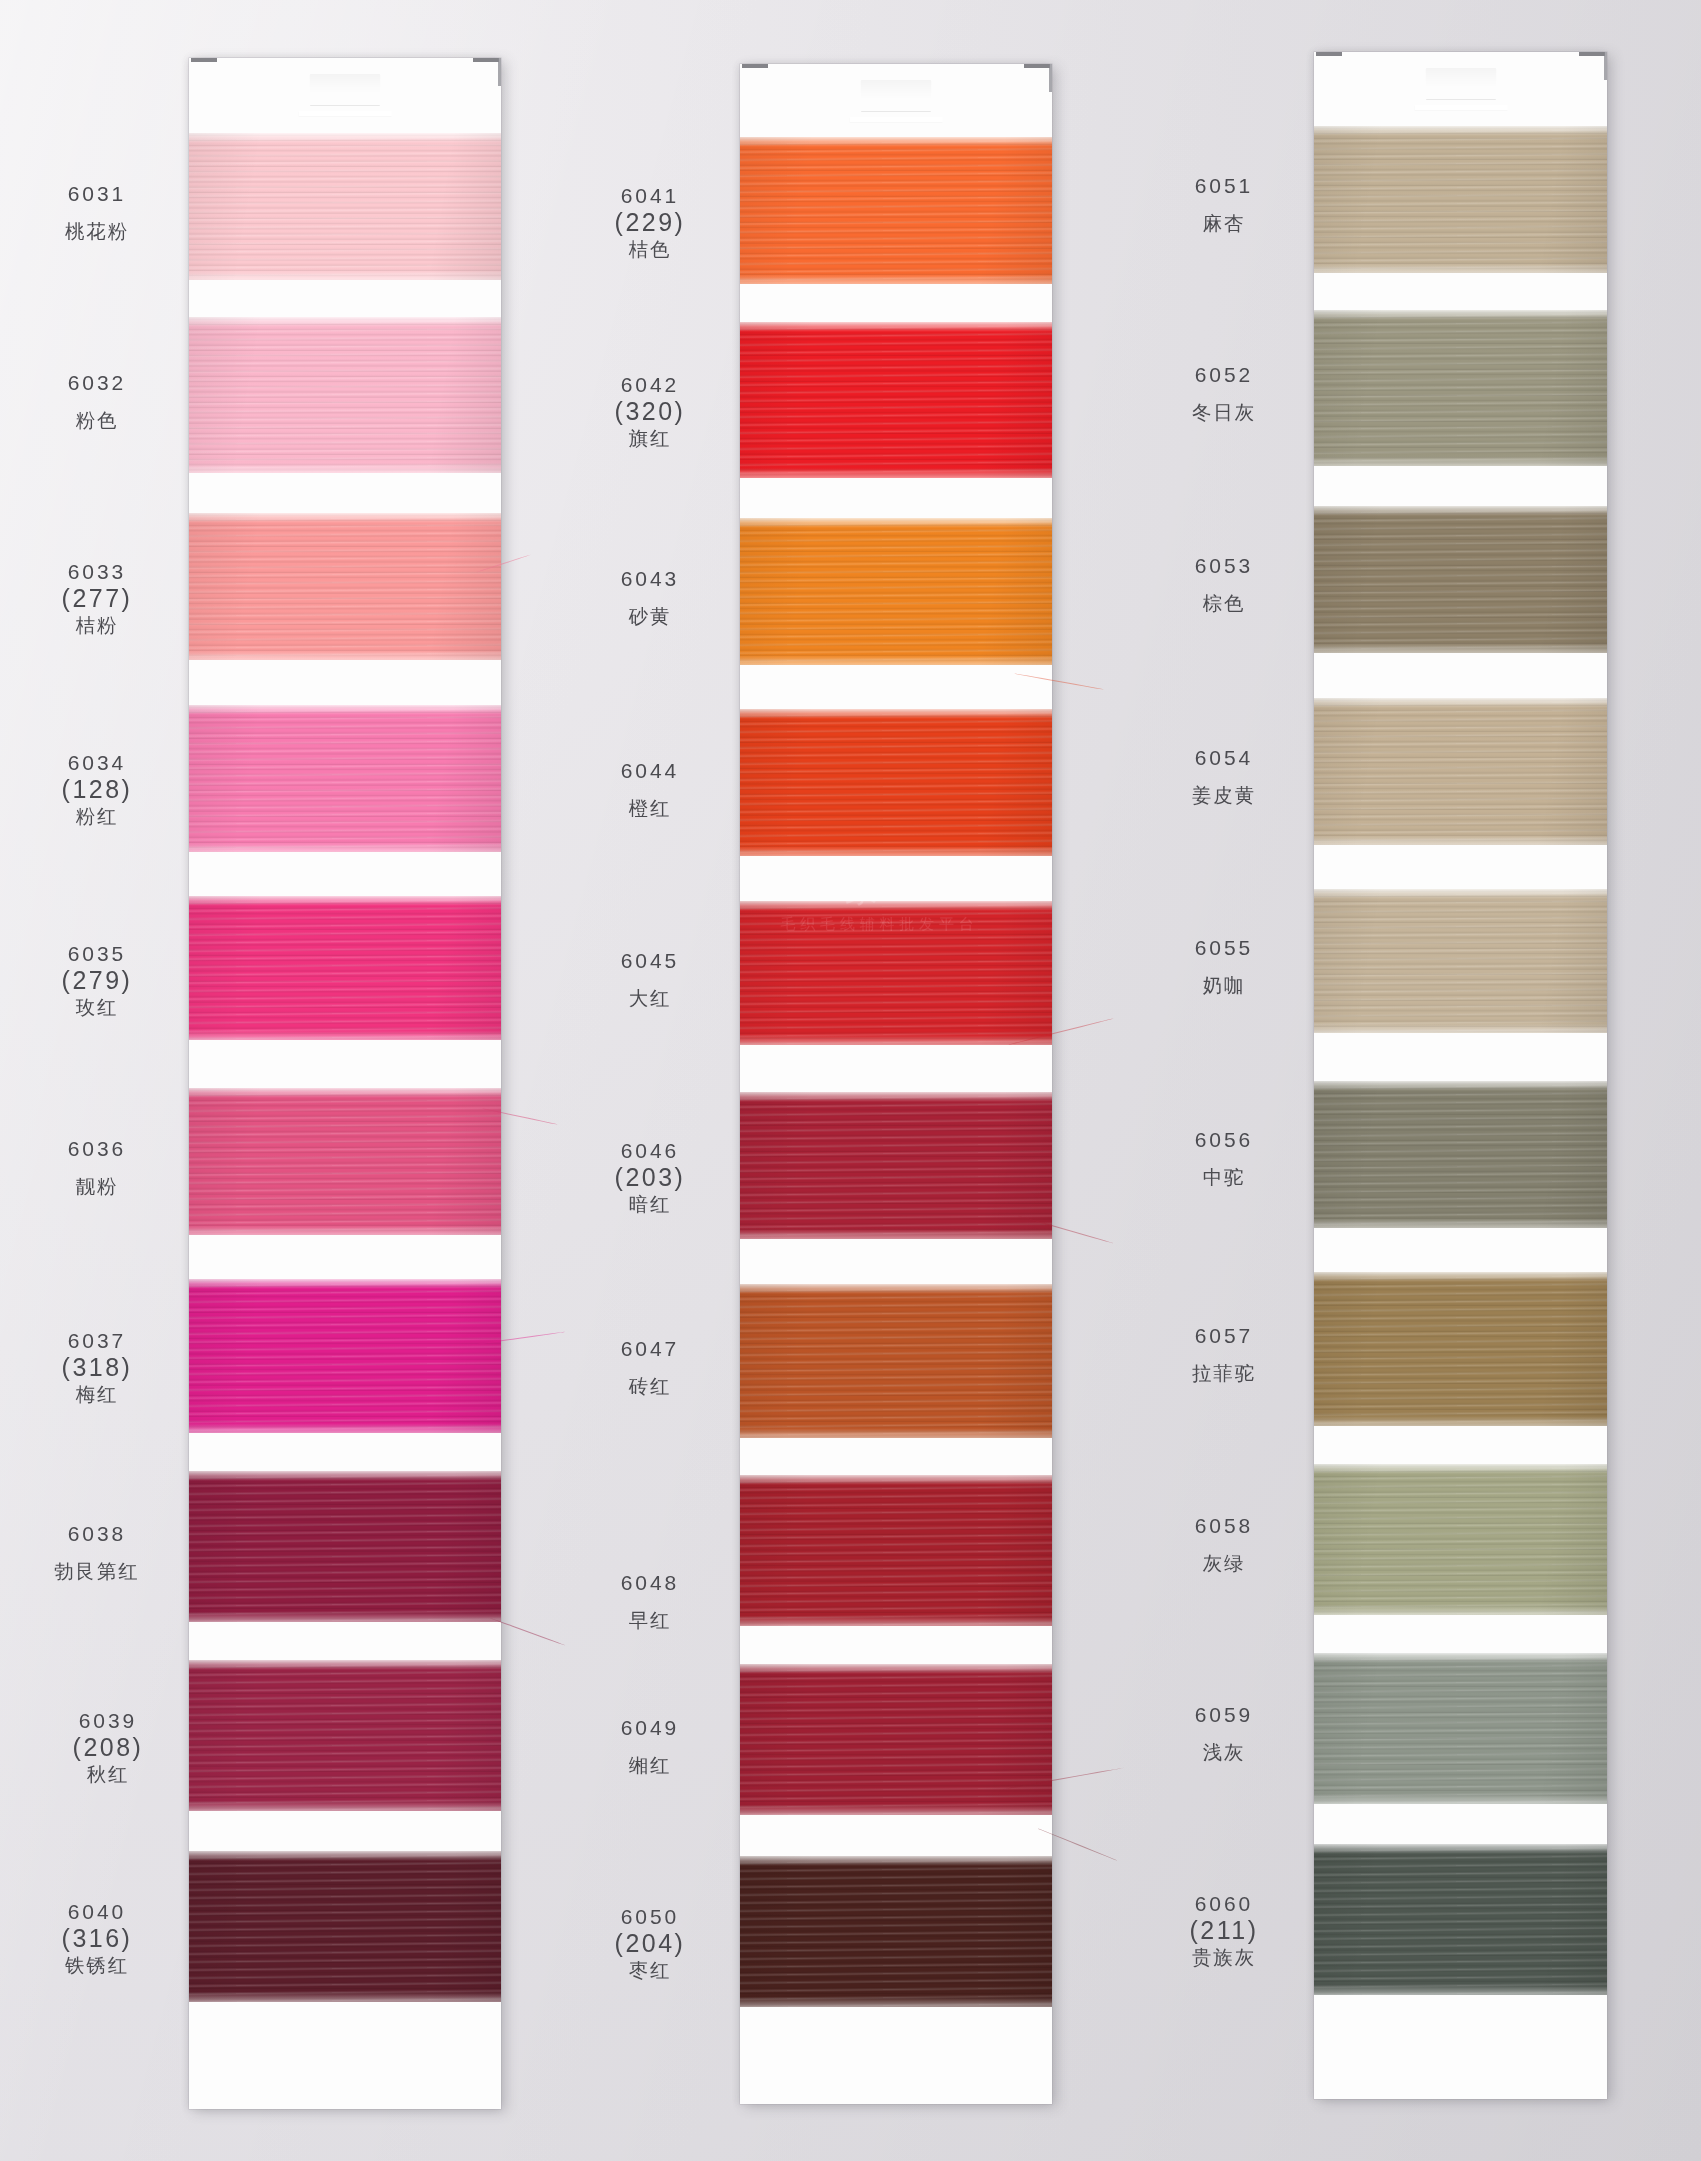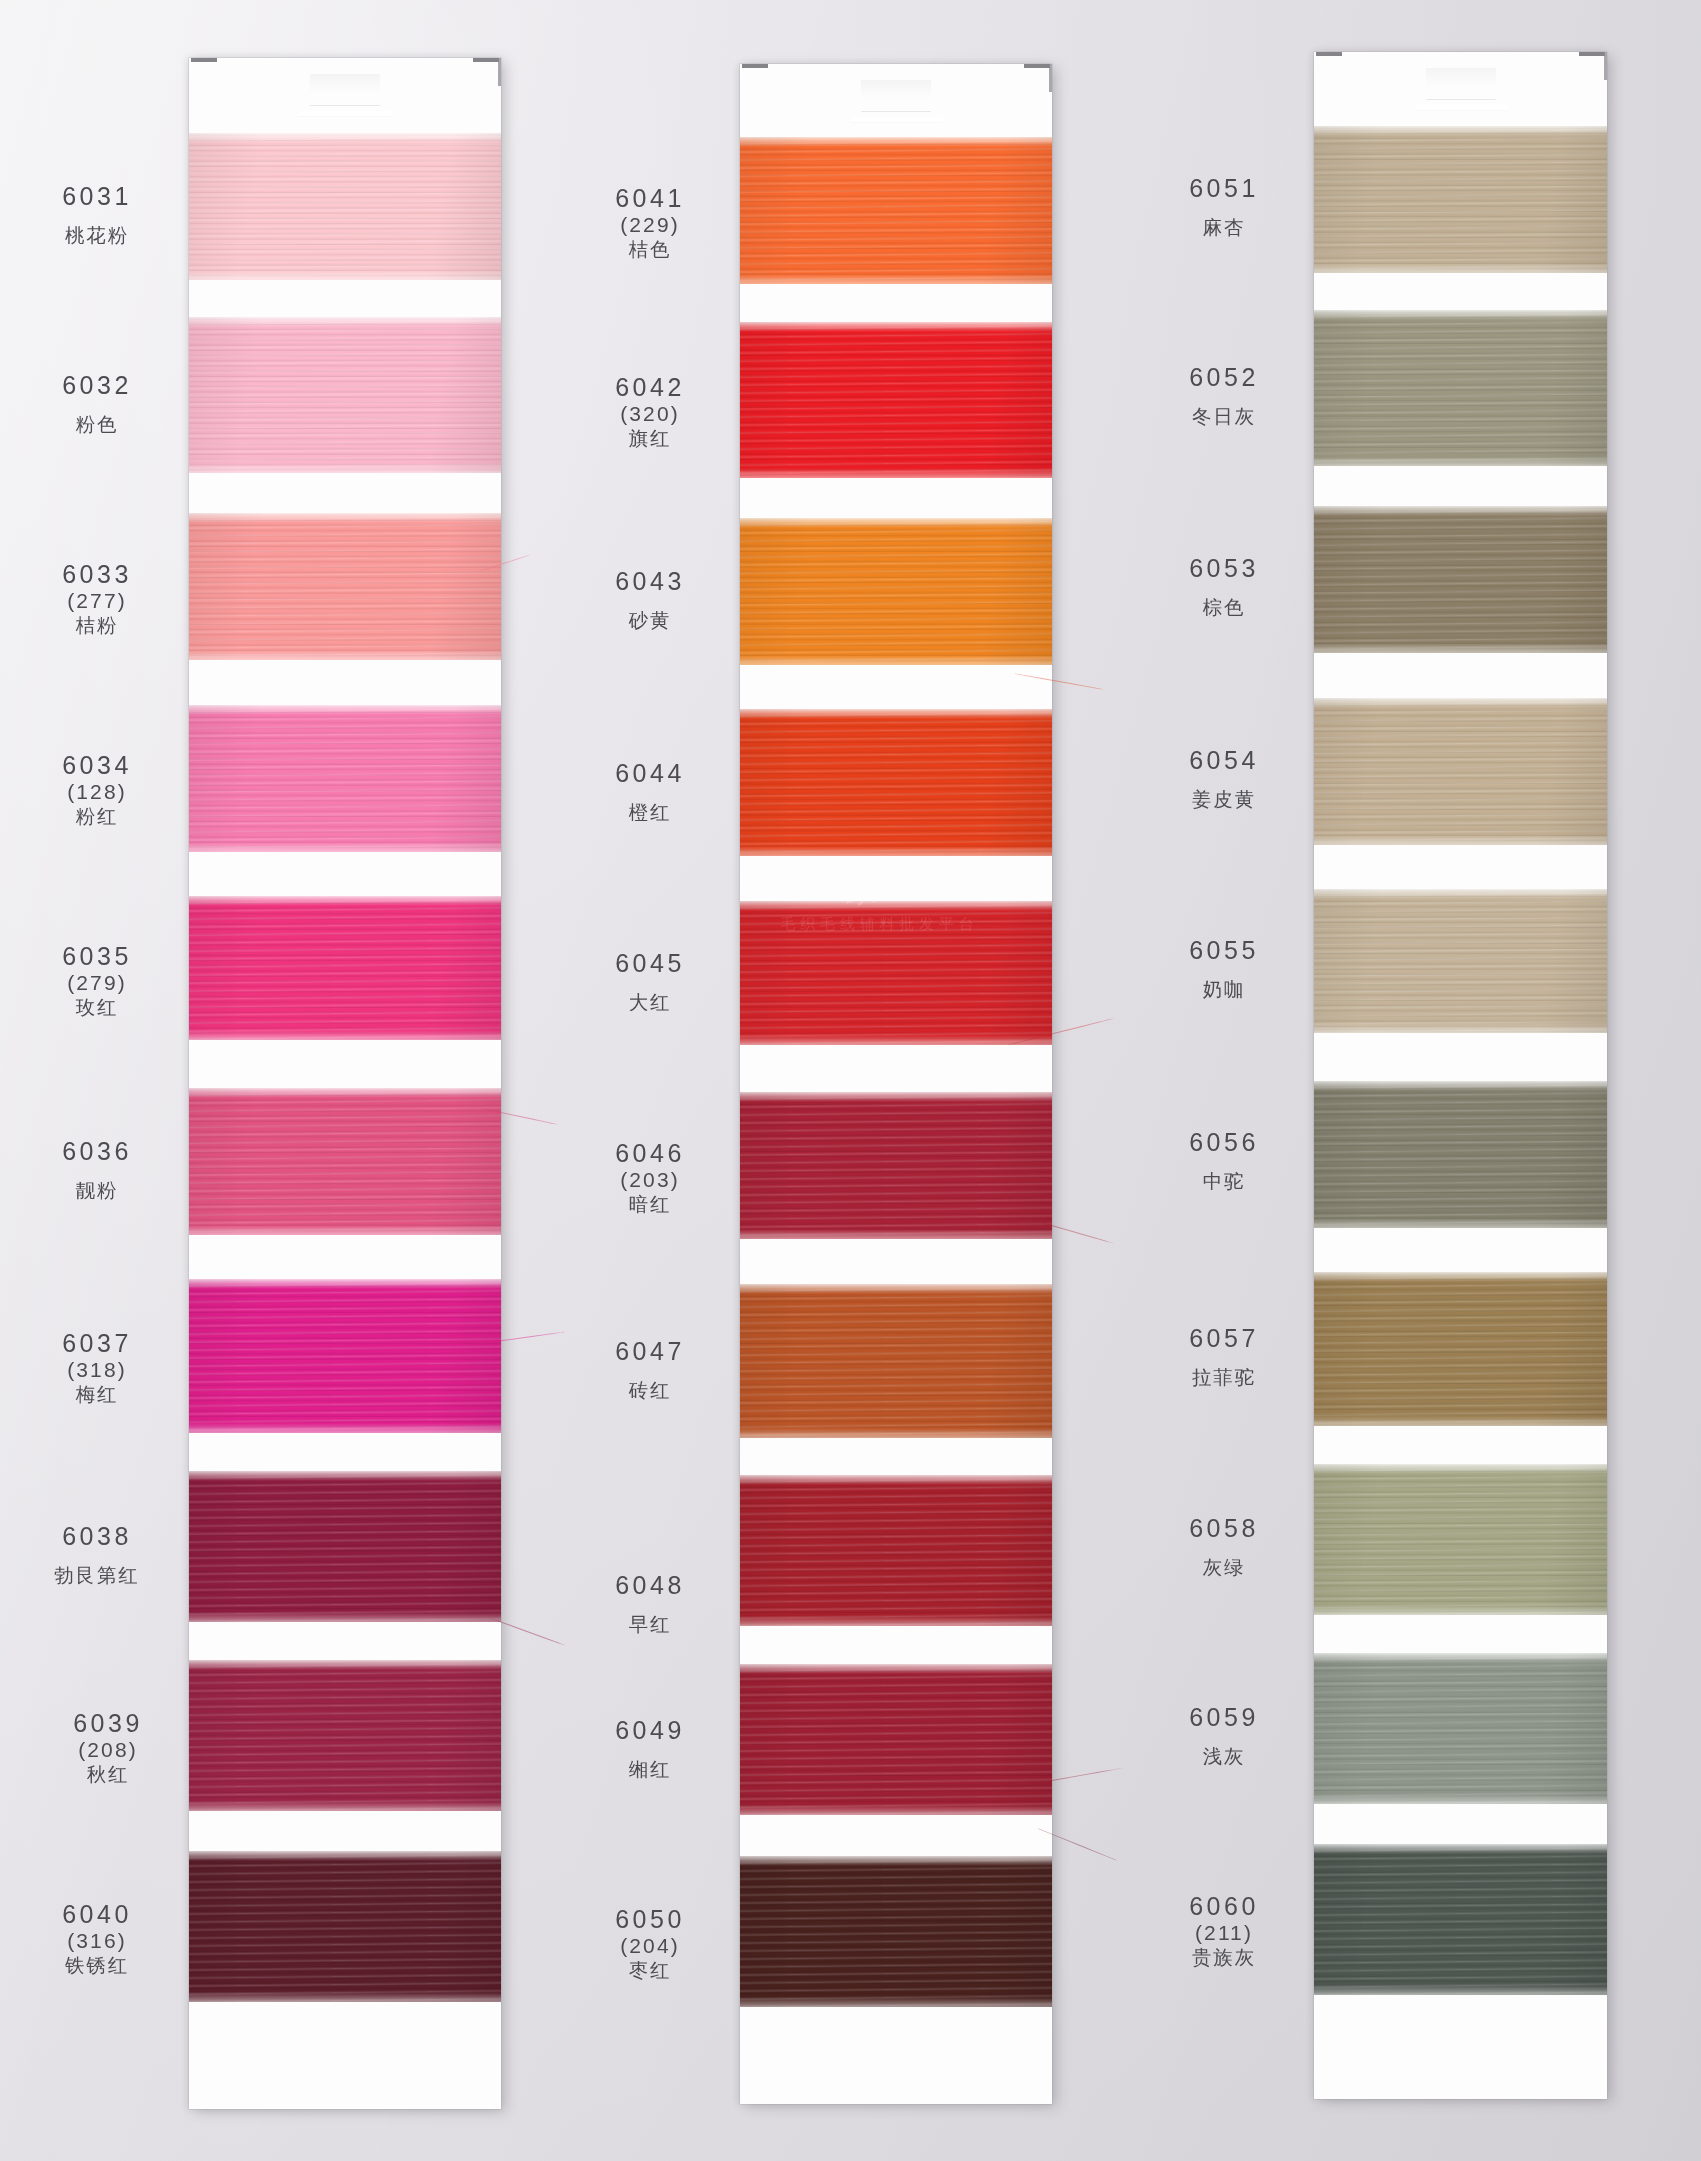--- a/index.html
+++ b/index.html
@@ -101,26 +101,26 @@
   }
   .label{
     position:absolute;
     width:100%;
     text-align:center;
     color:#4b4b50;
     line-height:1.16;
     letter-spacing:.06em;
   }
   .label .code{
-    font-size:25px;
+    font-size:21px;
     letter-spacing:.14em;
     white-space:nowrap;
   }
   .label .alt{
-    font-size:21px;
+    font-size:25px;
     letter-spacing:.10em;
     white-space:nowrap;
   }
   .label .name{
     font-size:19.4px;
     letter-spacing:.10em;
     white-space:nowrap;
     margin-top:0.9px;
   }
   .label.gap .name{margin-top:13.2px;}

